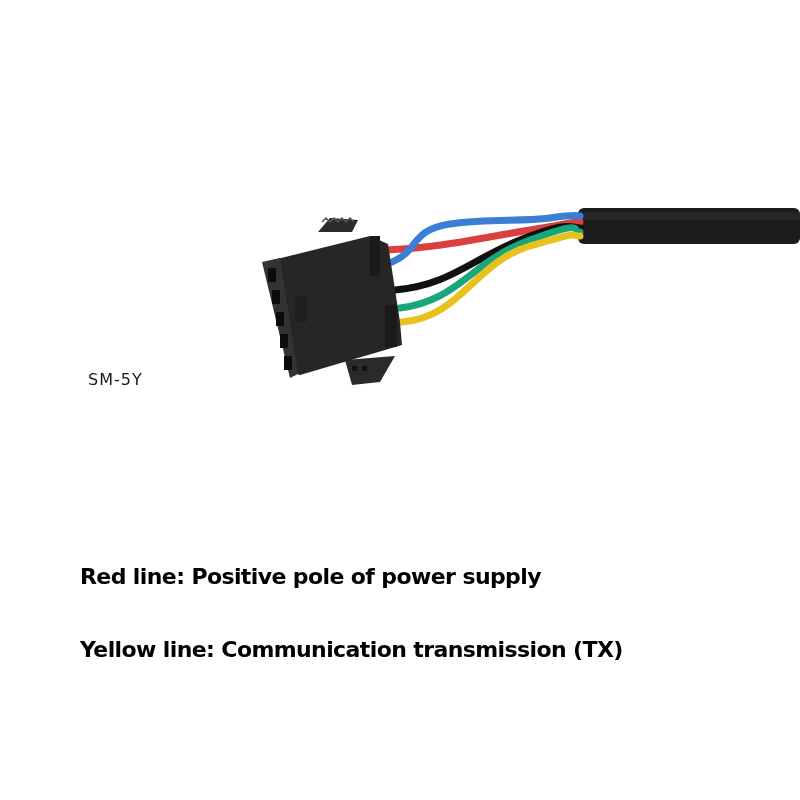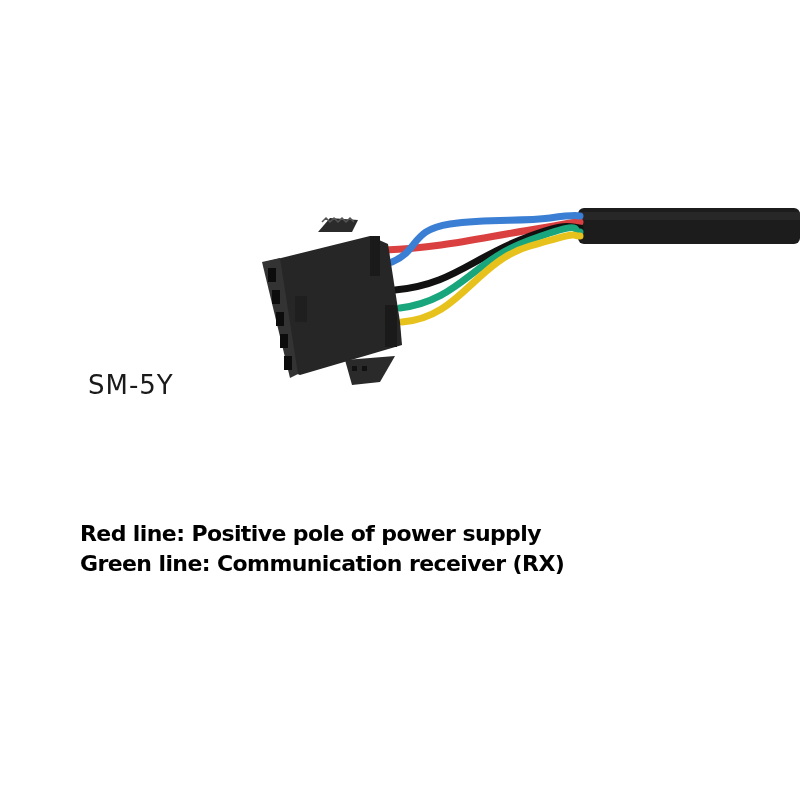--- a/index.html
+++ b/index.html
@@ -1,28 +1,28 @@
 <!DOCTYPE html>
 <html><head>
   <meta charset="utf-8">
   <style>
     html, body { margin: 0; padding: 0; background: #ffffff; }
     body { width: 800px; height: 800px; position: relative; overflow: hidden; font-family: "DejaVu Sans", sans-serif; }
     .photo { position: absolute; left: 0; top: 0; width: 800px; height: 480px; }
     .model-label {
       position: absolute; left: 88px; top: 370px;
-      font-family: "DejaVu Sans", sans-serif; font-size: 26px; color: #1a1a1a;
+      font-family: "DejaVu Sans", sans-serif; font-size: 16px; color: #1a1a1a;
       letter-spacing: 1px;
     }
     .legend {
       position: absolute; left: 80px; top: 519px;
       font-family: "DejaVu Sans", sans-serif; font-weight: bold; font-size: 22px;
       color: #000; line-height: 30px; letter-spacing: -0.6px;
     }
-    .legend-item { white-space: nowrap; }
+    .legend-item { white-space: nowrap; margin-top: 43px; }
   </style>
 </head>
 <body>
 
 <div class="photo">
   <svg width="800" height="480" viewBox="0 0 800 480" xmlns="http://www.w3.org/2000/svg">
 
     <g>
       <rect x="578" y="208" width="222" height="36" rx="6" fill="#1c1c1c"></rect>
       <rect x="580" y="212" width="220" height="8" fill="#2e2e2e" opacity="0.6"></rect>
@@ -61,14 +61,14 @@
       <rect x="385" y="305" width="12" height="42" fill="#1a1a1a"></rect>
       <rect x="295" y="296" width="12" height="26" fill="#1f1f1f"></rect>
     </g>
   </svg>
 </div>
 
 <div class="model-label">SM-5Y</div>
 
 <div class="legend">
   <div class="legend-item">Red line: Positive pole of power supply</div>
-  <div class="legend-item">Green line: Communication receiver (RX)</div>
+  <div class="legend-item">Yellow line: Communication transmission (TX)</div>
 </div>
 
 </body></html>

